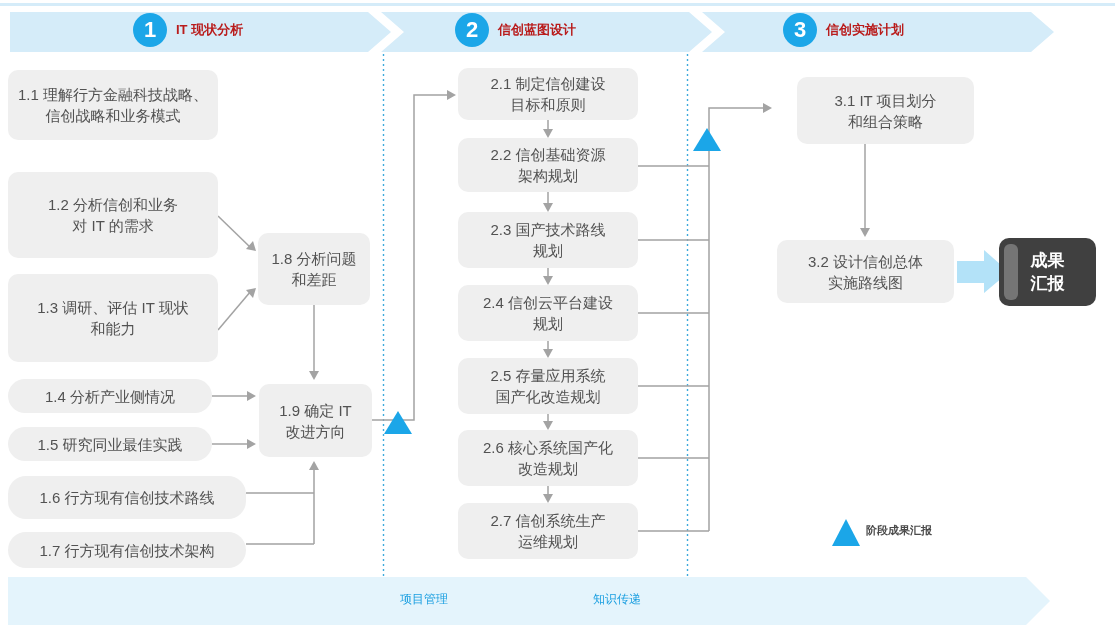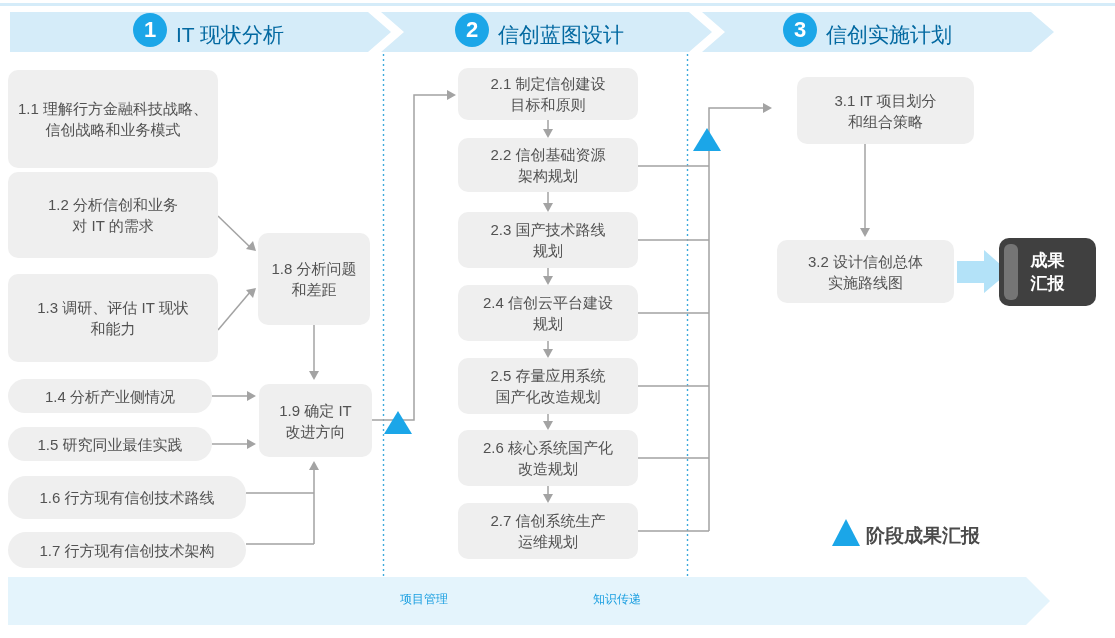--- a/index.html
+++ b/index.html
@@ -14,29 +14,29 @@
     display:flex; flex-direction:column; align-items:center; justify-content:center;
     color:#525252; font-size:15px; line-height:21px; text-align:center; z-index:2;
   }
   .pill { border-radius:18px; }
   .phase-circle {
     position:absolute; width:34px; height:34px; border-radius:50%;
     background:#1BA6E8; color:#ffffff; font-weight:bold; font-size:22px;
     display:flex; align-items:center; justify-content:center; z-index:3;
   }
   .phase-title {
-    position:absolute; color:#0369a1; font-weight:normal; font-size:21px;
+    position:absolute; color:#b91c1c; font-weight:bold; font-size:13px;
     white-space:nowrap; z-index:3;
   }
   .footer-label {
     position:absolute; color:#1B9FE0; font-weight:normal; font-size:12px;
     white-space:nowrap; z-index:3;
   }
   .legend-label {
-    position:absolute; color:#4A4A4A; font-weight:bold; font-size:19px;
+    position:absolute; color:#4A4A4A; font-weight:bold; font-size:11px;
     white-space:nowrap; z-index:3;
   }
   .result-box {
     position:absolute; left:999px; top:238px; width:97px; height:68px;
     background:#404040; border-radius:10px; z-index:2;
     display:flex; flex-direction:column; align-items:center; justify-content:center;
     color:#ffffff; font-weight:bold; font-size:17px; line-height:23px;
   }
   .result-stripe {
     position:absolute; left:5px; top:6px; width:14px; height:56px;
@@ -100,21 +100,21 @@
     <polygon points="957,261 984,261 984,250 1009,272 984,293 984,283 957,283" fill="#B3E2F8"></polygon>
   </svg>
 
   <div class="phase-circle" style="left:133px;top:13px">1</div>
   <div class="phase-title" style="left:176px;top:21px">IT 现状分析</div>
   <div class="phase-circle" style="left:455px;top:13px">2</div>
   <div class="phase-title" style="left:498px;top:21px">信创蓝图设计</div>
   <div class="phase-circle" style="left:783px;top:13px">3</div>
   <div class="phase-title" style="left:826px;top:21px">信创实施计划</div>
 
-  <div class="box" style="left:8px;top:70px;width:210px;height:98px">
+  <div class="box" style="left:8px;top:70px;width:210px;height:70px">
     <span>1.1 理解行方金融科技战略、</span>
     <span>信创战略和业务模式</span>
   </div>
   <div class="box" style="left:8px;top:172px;width:210px;height:86px">
     <span>1.2 分析信创和业务</span>
     <span>对 IT 的需求</span>
   </div>
   <div class="box" style="left:8px;top:274px;width:210px;height:88px">
     <span>1.3 调研、评估 IT 现状</span>
     <span>和能力</span>
@@ -124,21 +124,21 @@
   </div>
   <div class="box pill" style="left:8px;top:427px;width:204px;height:34px">
     <span>1.5 研究同业最佳实践</span>
   </div>
   <div class="box pill" style="left:8px;top:476px;width:238px;height:43px">
     <span>1.6 行方现有信创技术路线</span>
   </div>
   <div class="box pill" style="left:8px;top:532px;width:238px;height:36px">
     <span>1.7 行方现有信创技术架构</span>
   </div>
-  <div class="box" style="left:258px;top:233px;width:112px;height:92px">
+  <div class="box" style="left:258px;top:233px;width:112px;height:72px">
     <span>1.8 分析问题</span>
     <span>和差距</span>
   </div>
   <div class="box" style="left:259px;top:384px;width:113px;height:73px">
     <span>1.9 确定 IT</span>
     <span>改进方向</span>
   </div>
 
   <div class="box" style="left:458px;top:68px;width:180px;height:52px">
     <span>2.1 制定信创建设</span>

